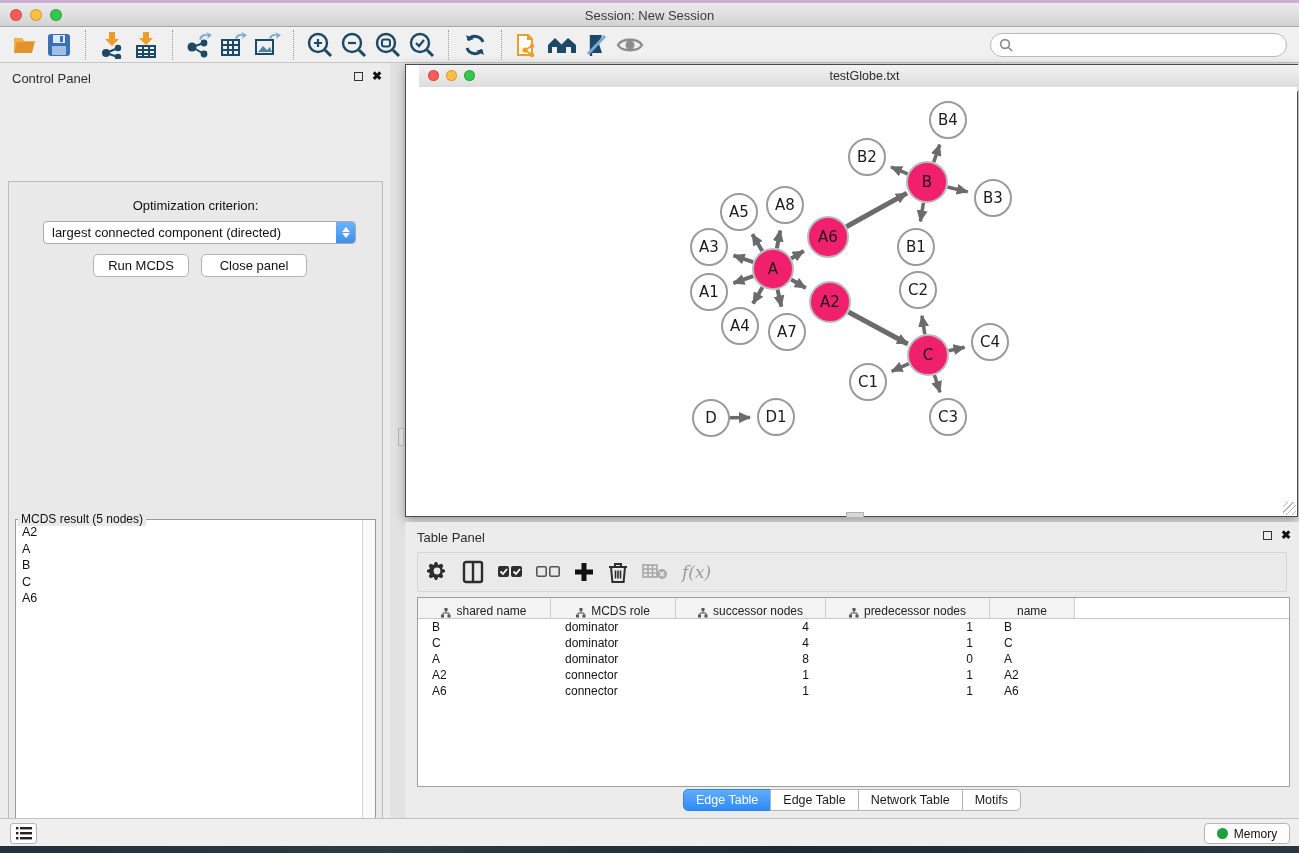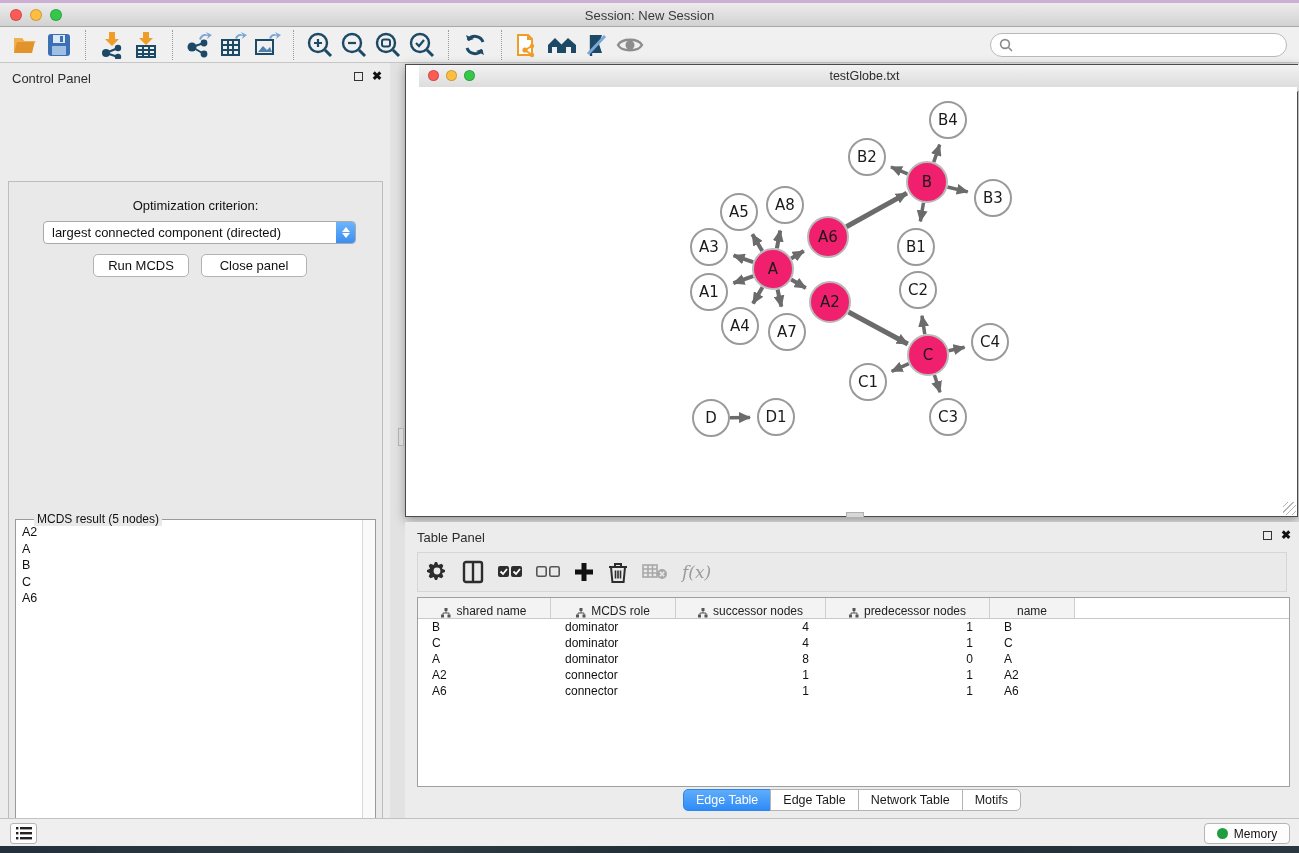--- a/index.html
+++ b/index.html
@@ -60,21 +60,21 @@
   .arr-dn { width:0; height:0; border-left:4px solid transparent; border-right:4px solid transparent;
     border-top:5px solid #fff; }
   .push-btn { position:absolute; top:72px; height:23px; background:#fff;
     border:1px solid #b3b3b3; border-radius:5px; font-size:13px; color:#111;
     display:flex; align-items:center; justify-content:center; }
   #run-mcds-btn { left:84px; width:96px; }
   #close-panel-btn { left:192px; width:106px; }
 
   #mcds-fieldset { position:absolute; left:6px; top:337px; width:361px; height:345px;
     border:1px solid #9a9a9a; background:#fff; }
-  #mcds-legend { position:absolute; left:18px; top:-8px; background:#e9e9e9;
+  #mcds-legend { position:absolute; left:2px; top:-8px; background:#e9e9e9;
     font-size:12px; color:#111; padding:0 3px; }
   #mcds-list { position:absolute; left:1px; top:4px; right:14px; bottom:1px;
     overflow:hidden; font-size:12.5px; color:#111; }
   #mcds-list .list-item { padding:1px 0 1px 5px; line-height:14.5px; }
   #mcds-scroll { position:absolute; right:0; top:0; width:13px; bottom:0;
     background:#fafafa; border-left:1px solid #d8d8d8; }
 
   
   #network-window { left:405px; top:64px; width:893px; height:453px; background:#fff;
     border:1px solid #4a4a4a; box-shadow:0 3px 10px rgba(0,0,0,.35); }

